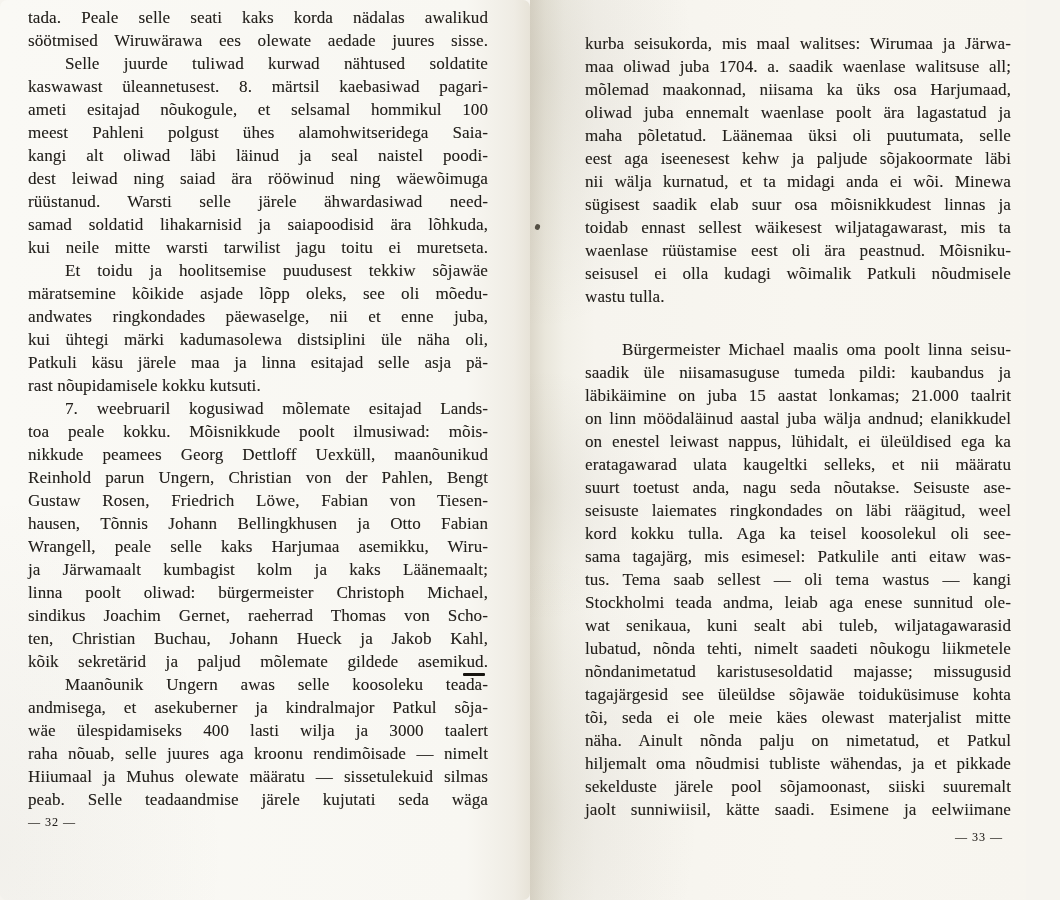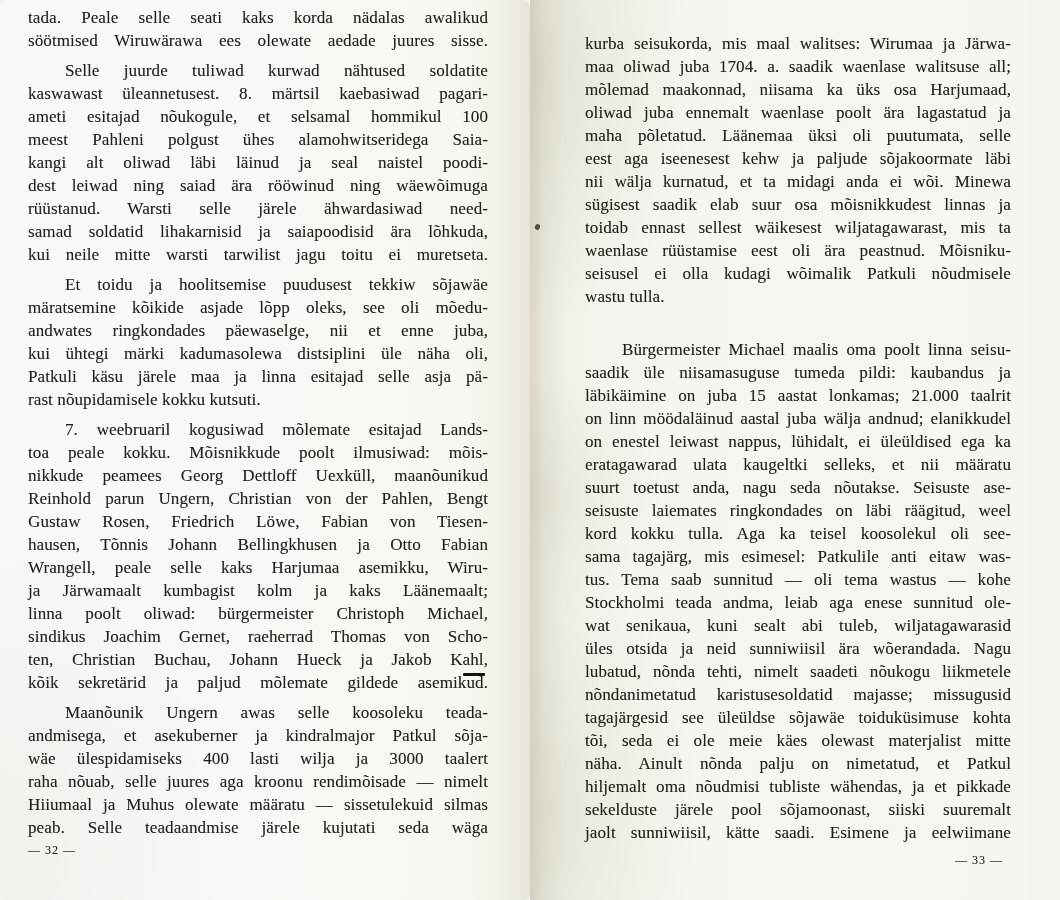--- a/index.html
+++ b/index.html
@@ -41,21 +41,21 @@
     line-height: 23px;
     height: 23px;
     text-align: justify;
     text-align-last: justify;
     letter-spacing: 0.1px;
     text-shadow: 0.2px 0.2px 0 rgba(35,30,22,0.35);
     overflow: visible;
   }
   .line.endline { text-align-last: left; }
   .line.indent { text-indent: 37px; }
-  .paragraph { margin-top: 7px; }
+  .paragraph { }
   .paragraph:first-child { margin-top: 0; }
   .page-right .paragraph { margin-top: 30px; }
   .page-right .paragraph:first-child { margin-top: 0; }
   .page-number {
     font-size: 12px;
     letter-spacing: 1px;
     text-shadow: 0.2px 0.2px 0 rgba(35,30,22,0.3);
   }
   .pn-left  { margin-top: 4px; text-align: left; padding-left: 0; }
   .pn-right { margin-top: 9px; text-align: right; padding-right: 8px; }
@@ -151,24 +151,23 @@
           <div class="line indent">Bürgermeister Michael maalis oma poolt linna seisu-</div>
           <div class="line">saadik üle niisamasuguse tumeda pildi: kaubandus ja</div>
           <div class="line">läbikäimine on juba 15 aastat lonkamas;  21.000 taalrit</div>
           <div class="line">on linn möödaläinud aastal juba wälja andnud; elanikkudel</div>
           <div class="line">on enestel leiwast nappus, lühidalt, ei üleüldised ega ka</div>
           <div class="line">eratagawarad ulata kaugeltki selleks, et nii määratu</div>
           <div class="line">suurt toetust anda, nagu seda nõutakse.  Seisuste ase-</div>
           <div class="line">seisuste laiemates ringkondades on läbi räägitud, weel</div>
           <div class="line">kord kokku tulla.  Aga ka teisel koosolekul oli see-</div>
           <div class="line">sama tagajärg, mis esimesel: Patkulile anti eitaw was-</div>
-          <div class="line">tus.  Tema saab sunnitud — oli tema wastus — kohe</div>
+          <div class="line">tus.  Tema saab sellest — oli tema wastus — kangi</div>
           <div class="line">Stockholmi teada andma, leiab aga enese sunnitud ole-</div>
           <div class="line">wat senikaua, kuni sealt abi tuleb, wiljatagawarasid</div>
-          <div class="line">üles otsida ja neid sunniwiisil ära wõerandada.  Nagu</div>
           <div class="line">lubatud, nõnda tehti, nimelt saadeti nõukogu liikmetele</div>
           <div class="line">nõndanimetatud karistusesoldatid majasse; missugusid</div>
           <div class="line">tagajärgesid see üleüldse sõjawäe toiduküsimuse kohta</div>
           <div class="line">tõi, seda ei ole meie käes olewast materjalist mitte</div>
           <div class="line">näha.  Ainult nõnda palju on nimetatud, et Patkul</div>
           <div class="line">hiljemalt oma nõudmisi tubliste wähendas, ja et pikkade</div>
           <div class="line">sekelduste järele pool sõjamoonast, siiski suuremalt</div>
           <div class="line">jaolt sunniwiisil, kätte saadi.  Esimene ja eelwiimane</div>
         </div>
       </div>

